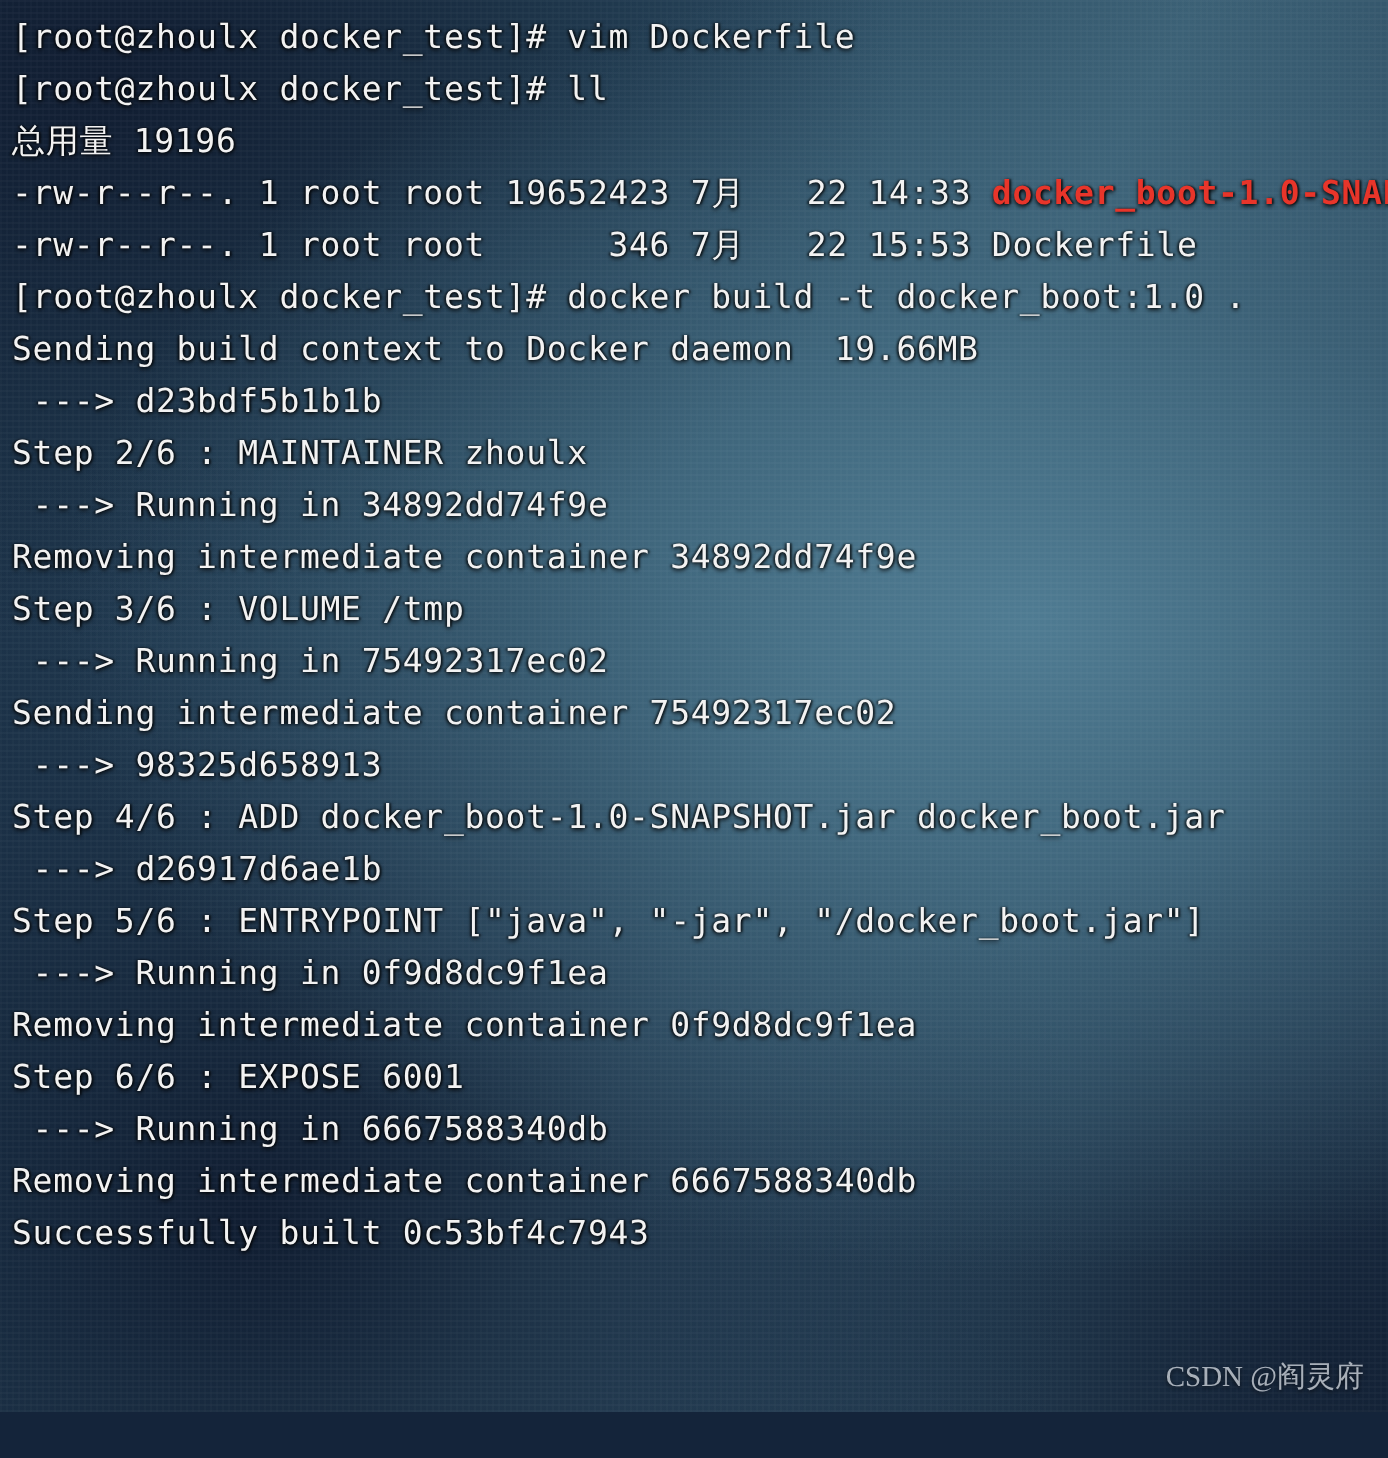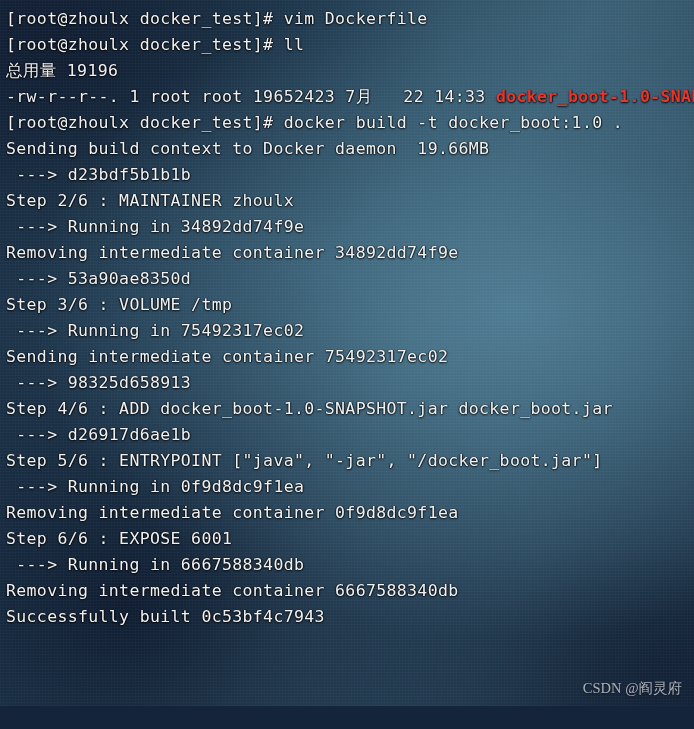--- a/index.html
+++ b/index.html
@@ -75,27 +75,27 @@
 </head>
 <body>
 
 <div id="terminal">
   <div id="noise"></div>
   <div id="screen">
       <div class="line"><span class="seg">[root@zhoulx docker_test]# vim Dockerfile</span></div>
       <div class="line"><span class="seg">[root@zhoulx docker_test]# ll</span></div>
       <div class="line"><span class="seg">总用量 19196</span></div>
       <div class="line"><span class="seg">-rw-r--r--. 1 root root 19652423 7月   22 14:33 </span><span class="seg red">docker_boot-1.0-SNAPSHOT.jar</span></div>
+      <div class="line"><span class="seg">-rw-r--r--. 1 root root      346 7月   22 15:53 Dockerfile</span></div>
       <div class="line"><span class="seg">[root@zhoulx docker_test]# docker build -t docker_boot:1.0 .</span></div>
       <div class="line"><span class="seg">Sending build context to Docker daemon  19.66MB</span></div>
       <div class="line"><span class="seg"> ---&gt; d23bdf5b1b1b</span></div>
       <div class="line"><span class="seg">Step 2/6 : MAINTAINER zhoulx</span></div>
       <div class="line"><span class="seg"> ---&gt; Running in 34892dd74f9e</span></div>
       <div class="line"><span class="seg">Removing intermediate container 34892dd74f9e</span></div>
-      <div class="line"><span class="seg"> ---&gt; 53a90ae8350d</span></div>
       <div class="line"><span class="seg">Step 3/6 : VOLUME /tmp</span></div>
       <div class="line"><span class="seg"> ---&gt; Running in 75492317ec02</span></div>
       <div class="line"><span class="seg">Sending intermediate container 75492317ec02</span></div>
       <div class="line"><span class="seg"> ---&gt; 98325d658913</span></div>
       <div class="line"><span class="seg">Step 4/6 : ADD docker_boot-1.0-SNAPSHOT.jar docker_boot.jar</span></div>
       <div class="line"><span class="seg"> ---&gt; d26917d6ae1b</span></div>
       <div class="line"><span class="seg">Step 5/6 : ENTRYPOINT ["java", "-jar", "/docker_boot.jar"]</span></div>
       <div class="line"><span class="seg"> ---&gt; Running in 0f9d8dc9f1ea</span></div>
       <div class="line"><span class="seg">Removing intermediate container 0f9d8dc9f1ea</span></div>
       <div class="line"><span class="seg">Step 6/6 : EXPOSE 6001</span></div>

